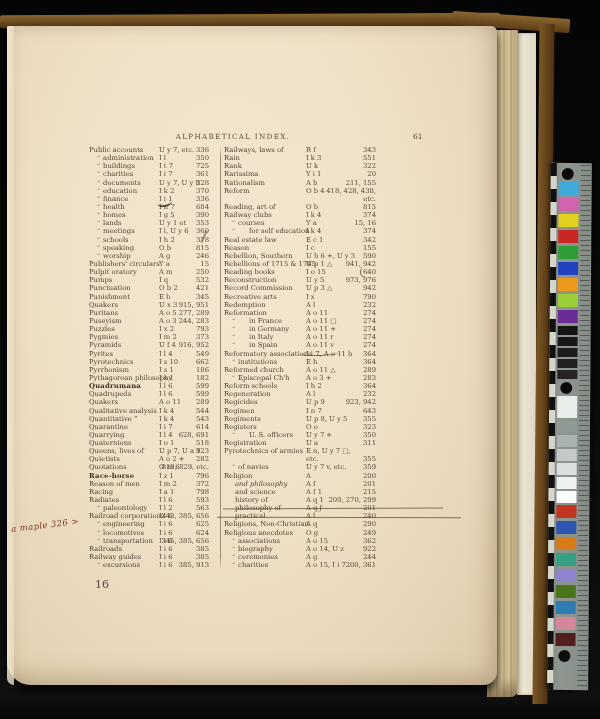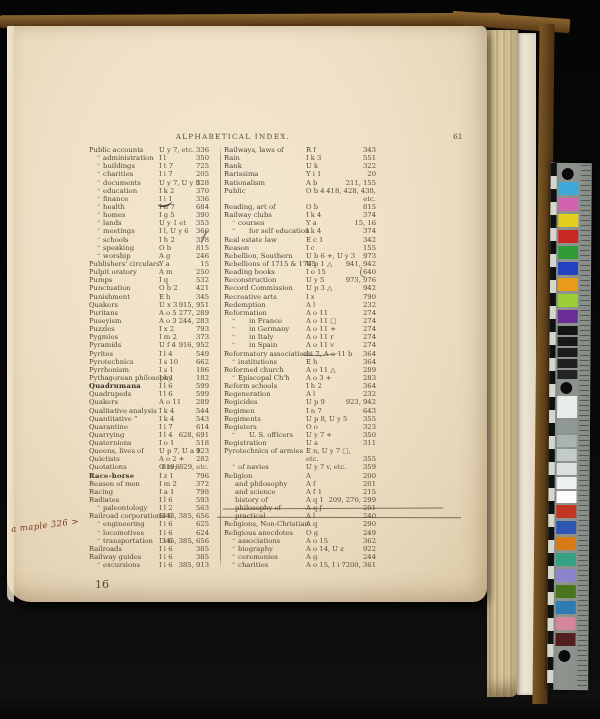--- a/index.html
+++ b/index.html
@@ -14,29 +14,29 @@
          background:linear-gradient(180deg,#8a6530,#5c3c16);transform:rotate(4deg);border-radius:2px;}
   .cover-right{position:absolute;left:536px;top:24px;width:15px;height:680px;
          background:linear-gradient(90deg,#7c5827,#4e3110);transform:rotate(0.6deg);}
   .page-stack{position:absolute;left:487px;top:30px;width:31px;height:667px;
          background:repeating-linear-gradient(90deg,#dccb9f 0 2px,#c3af85 2px 4px,#d3c096 4px 7px);
          border-radius:0 0 8px 0;box-shadow:inset 0 -10px 14px rgba(60,40,15,.45);}
   .endpaper{position:absolute;left:517px;top:33px;width:19px;height:662px;
          background:linear-gradient(90deg,#d8d0bd,#ece5d4 40%,#dfd6c2);
          box-shadow:inset 2px 0 3px rgba(90,70,40,.4);}
   
-  .page{position:absolute;left:7px;top:26px;width:480px;height:576px;
+  .page{position:absolute;left:7px;top:26px;width:480px;height:659px;
          border-radius:3px 6px 14px 24px;
          background:radial-gradient(ellipse at 45% 35%,#f3e7cf 0%,#efe1c7 45%,#e7d7b9 74%,#dbc9a7 100%);
-         box-shadow:inset -7px -10px 20px rgba(120,95,60,.28),inset 5px 4px 14px rgba(130,105,70,.16),0 6px 10px rgba(0,0,0,.8);}
+         box-shadow:inset -7px -10px 20px rgba(120,95,60,.28),inset 5px 4px 14px rgba(130,105,70,.16),0 6px 10px rgba(0,0,0,.8);padding-left:10px;}
   .page::before{content:'';position:absolute;left:0;top:0;width:7px;height:100%;
          background:linear-gradient(90deg,#f7eedb,#e9dcc0);border-radius:3px 0 0 24px;opacity:.8;}
   .header{position:absolute;left:80px;top:106px;width:292px;height:12px;}
   .title{display:block;text-align:center;font-size:7.2px;letter-spacing:1.3px;color:#5a4e3e;}
-  .folio{position:absolute;left:326px;top:0;font-size:7.5px;color:#55493a;margin-left:40px;}
+  .folio{position:absolute;left:326px;top:0;font-size:7.5px;color:#55493a;}
   
   .list{position:absolute;left:80px;top:120px;width:292px;display:flex;}
   .col{display:block;}
   .col.left{width:132px;}
   .col.right{width:156px;}
   .divider{width:1px;margin:0 1px;background:linear-gradient(180deg,rgba(120,105,85,.0),rgba(110,95,75,.65) 3%,rgba(110,95,75,.65) 97%,rgba(120,105,85,0));}
   .row{position:relative;height:8.15px;line-height:8.3px;font-size:6.8px;color:#4d4335;white-space:nowrap;}
   .row.b .t{font-weight:bold;color:#3b3226;letter-spacing:.25px;}
   .lbl{position:absolute;left:2px;top:0;}
   .q{font-size:6px;color:#5a4f3f;margin-right:3px;}
@@ -108,21 +108,21 @@
             <span class="pg">350</span>
           </div>
           <div class="row">
             <span class="lbl d1"><span class="q">”</span><span class="t">buildings</span></span>
             <span class="mk">I t 7</span>
             <span class="pg">725</span>
           </div>
           <div class="row">
             <span class="lbl d1"><span class="q">”</span><span class="t">charities</span></span>
             <span class="mk">I i 7</span>
-            <span class="pg">205</span>
+            <span class="pg">361</span>
           </div>
           <div class="row">
             <span class="lbl d1"><span class="q">”</span><span class="t">documents</span></span>
             <span class="mk">U y 7, U y 8</span>
             <span class="pg">328</span>
           </div>
           <div class="row">
             <span class="lbl d1"><span class="q">”</span><span class="t">education</span></span>
             <span class="mk">I k 2</span>
             <span class="pg">370</span>
@@ -379,21 +379,21 @@
             <span class="lbl d0"><span class="t">Rarissima</span></span>
             <span class="mk">Y i 1</span>
             <span class="pg">20</span>
           </div>
           <div class="row">
             <span class="lbl d0"><span class="t">Rationalism</span></span>
             <span class="mk">A b</span>
             <span class="pg">211, 155</span>
           </div>
           <div class="row">
-            <span class="lbl d0"><span class="t">Public</span></span>
+            <span class="lbl d0"><span class="t">Reform</span></span>
             <span class="mk">O b 4</span>
             <span class="pg">418, 428, 438,</span>
           </div>
           <div class="row">
             <span class="pg">etc.</span>
           </div>
           <div class="row">
             <span class="lbl d0"><span class="t">Reading, art of</span></span>
             <span class="mk">O b</span>
             <span class="pg">815</span>
@@ -419,21 +419,21 @@
             <span class="pg">342</span>
           </div>
           <div class="row">
             <span class="lbl d0"><span class="t">Reason</span></span>
             <span class="mk">I c</span>
             <span class="pg">155</span>
           </div>
           <div class="row">
             <span class="lbl d0"><span class="t">Rebellion, Southern</span></span>
             <span class="mk">U b 6 +, U y 3</span>
-            <span class="pg">973</span>
+            <span class="pg">590</span>
           </div>
           <div class="row">
             <span class="lbl d0"><span class="t">Rebellions of 1715 &amp; 1745</span></span>
             <span class="mk">U p 1 △</span>
             <span class="pg">941, 942</span>
           </div>
           <div class="row">
             <span class="lbl d0"><span class="t">Reading books</span></span>
             <span class="mk">I o 15</span>
             <span class="pg">640</span>
@@ -555,21 +555,21 @@
             <span class="lbl d1"><span class="q">”</span><span class="t">of navies</span></span>
             <span class="mk">U y 7 v, etc.</span>
             <span class="pg">359</span>
           </div>
           <div class="row">
             <span class="lbl d0"><span class="t">Religion</span></span>
             <span class="mk">A</span>
             <span class="pg">200</span>
           </div>
           <div class="row">
-            <span class="lbl d1" style="padding-left: 11px;"><span class="t">and philosophy</span></span>
+            <span class="lbl d1" style="padding-left: 11px; font-style: italic;"><span class="t">and philosophy</span></span>
             <span class="mk">A f</span>
             <span class="pg">201</span>
           </div>
           <div class="row">
             <span class="lbl d1" style="padding-left: 11px;"><span class="t">and science</span></span>
             <span class="mk">A f 1</span>
             <span class="pg">215</span>
           </div>
           <div class="row">
             <span class="lbl d1" style="padding-left: 11px;"><span class="t">history of</span></span>

